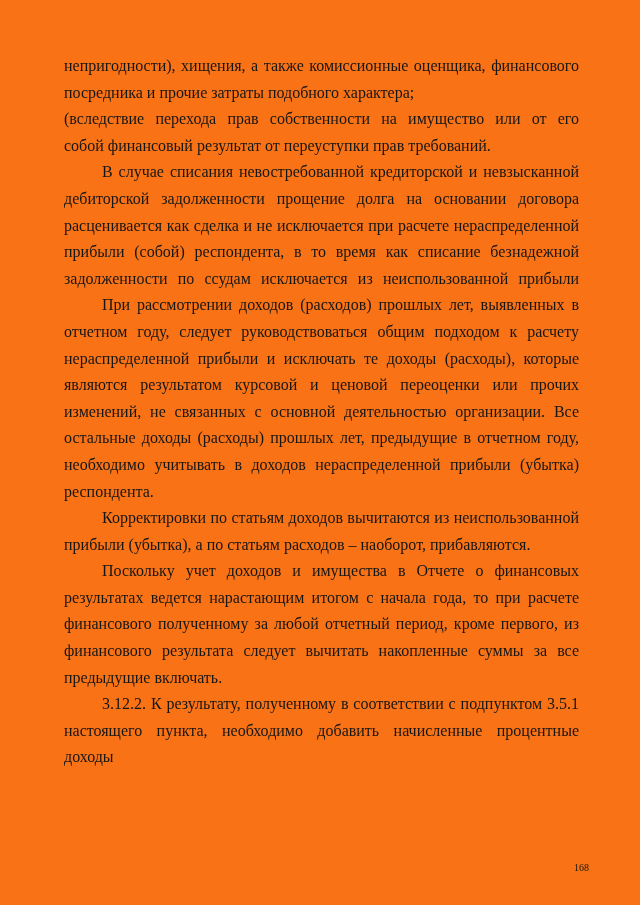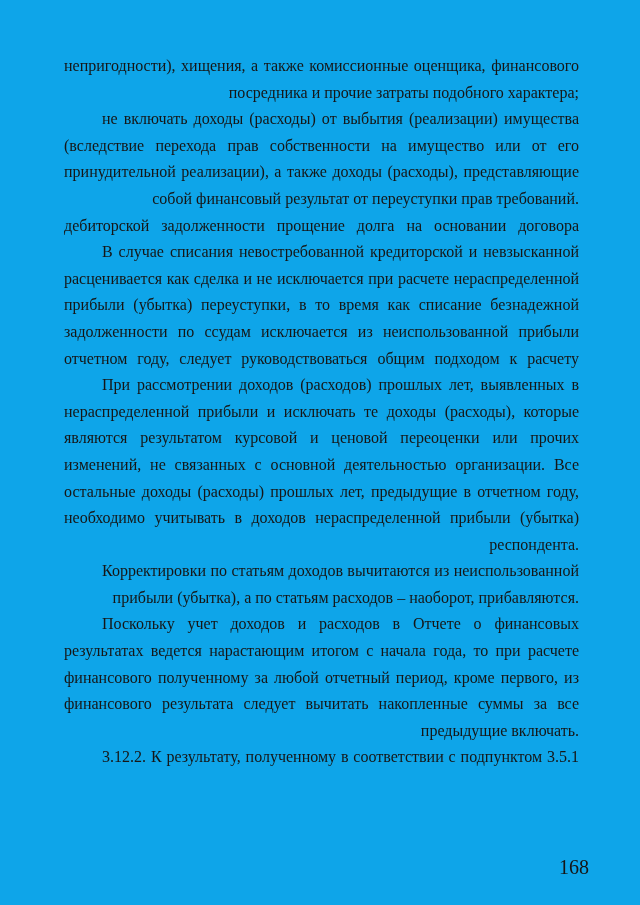--- a/index.html
+++ b/index.html
@@ -4,107 +4,106 @@
 <style>
   html, body {
     margin: 0;
     padding: 0;
     background: #ffffff;
   }
   .page {
     position: relative;
     width: 640px;
     height: 905px;
-    background: #0ea5e9;
+    background: #f97316;
     font-family: "Liberation Serif", "DejaVu Serif", serif;
     color: #161616;
     overflow: hidden;
   }
   .text-block {
     position: absolute;
     left: 64px;
     top: 53px;
     width: 515px;
   }
   .para {
     margin: 0;
     padding: 0;
   }
   .line {
     font-size: 16px;
     line-height: 26.6px;
-    text-align: right;
+    text-align: left;
     white-space: normal;
   }
   .line.j {
     text-align: justify;
     text-align-last: justify;
   }
   .line.ind {
     text-indent: 38px;
   }
   .page-number {
     position: absolute;
     top: 859px;
     right: 51px;
-    font-size: 20px;
+    font-size: 10px;
     line-height: 17px;
     color: #161616;
   }
 </style>
 </head>
 <body>
 
 <div class="page">
   <div class="text-block">
 
     <div class="para">
       <div class="line j">непригодности), хищения, а также комиссионные оценщика, финансового</div>
       <div class="line">посредника и прочие затраты подобного характера;</div>
     </div>
 
     <div class="para">
-      <div class="line j ind">не включать доходы (расходы) от выбытия (реализации) имущества</div>
       <div class="line j">(вследствие перехода прав собственности на имущество или от его</div>
-      <div class="line j">принудительной реализации), а также доходы (расходы), представляющие</div>
       <div class="line">собой финансовый результат от переуступки прав требований.</div>
     </div>
 
     <div class="para">
+      <div class="line j ind">В случае списания невостребованной кредиторской и невзысканной</div>
       <div class="line j">дебиторской задолженности прощение долга на основании договора</div>
-      <div class="line j ind">В случае списания невостребованной кредиторской и невзысканной</div>
       <div class="line j">расценивается как сделка и не исключается при расчете нераспределенной</div>
-      <div class="line j">прибыли (убытка) переуступки, в то время как списание безнадежной</div>
+      <div class="line j">прибыли (собой) респондента, в то время как списание безнадежной</div>
       <div class="line j">задолженности по ссудам исключается из неиспользованной прибыли</div>
     </div>
 
     <div class="para">
+      <div class="line j ind">При рассмотрении доходов (расходов) прошлых лет, выявленных в</div>
       <div class="line j">отчетном году, следует руководствоваться общим подходом к расчету</div>
-      <div class="line j ind">При рассмотрении доходов (расходов) прошлых лет, выявленных в</div>
       <div class="line j">нераспределенной прибыли и исключать те доходы (расходы), которые</div>
       <div class="line j">являются результатом курсовой и ценовой переоценки или прочих</div>
       <div class="line j">изменений, не связанных с основной деятельностью организации. Все</div>
       <div class="line j">остальные доходы (расходы) прошлых лет, предыдущие в отчетном году,</div>
       <div class="line j">необходимо учитывать в доходов нераспределенной прибыли (убытка)</div>
       <div class="line">респондента.</div>
     </div>
 
     <div class="para">
       <div class="line j ind">Корректировки по статьям доходов вычитаются из неиспользованной</div>
       <div class="line">прибыли (убытка), а по статьям расходов – наоборот, прибавляются.</div>
     </div>
 
     <div class="para">
-      <div class="line j ind">Поскольку учет доходов и расходов в Отчете о финансовых</div>
+      <div class="line j ind">Поскольку учет доходов и имущества в Отчете о финансовых</div>
       <div class="line j">результатах ведется нарастающим итогом с начала года, то при расчете</div>
       <div class="line j">финансового полученному за любой отчетный период, кроме первого, из</div>
       <div class="line j">финансового результата следует вычитать накопленные суммы за все</div>
       <div class="line">предыдущие включать.</div>
     </div>
 
     <div class="para">
       <div class="line j ind">3.12.2. К результату, полученному в соответствии с подпунктом 3.5.1</div>
+      <div class="line j">настоящего пункта, необходимо добавить начисленные процентные доходы</div>
     </div>
 
   </div>
 
   <div class="page-number">168</div>
 </div>
 
 </body></html>

